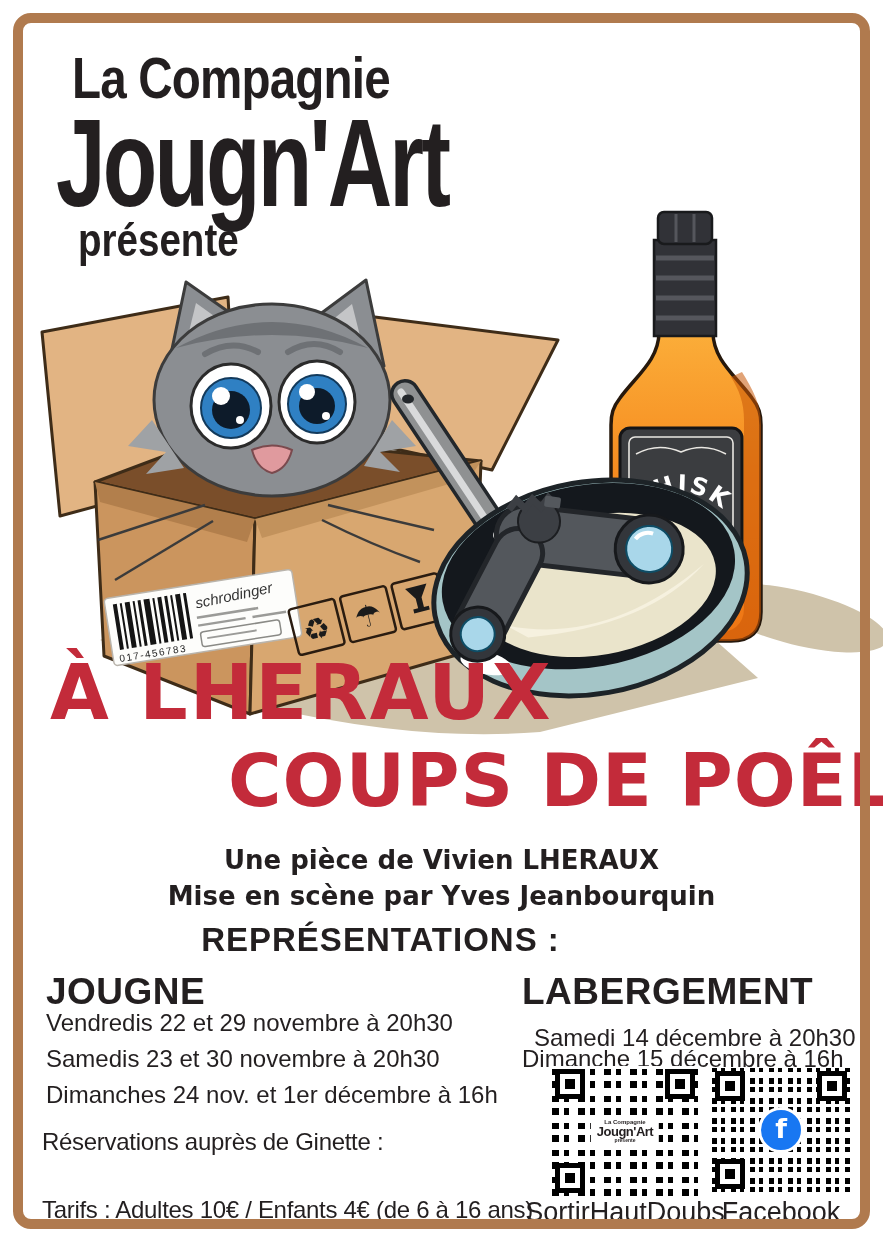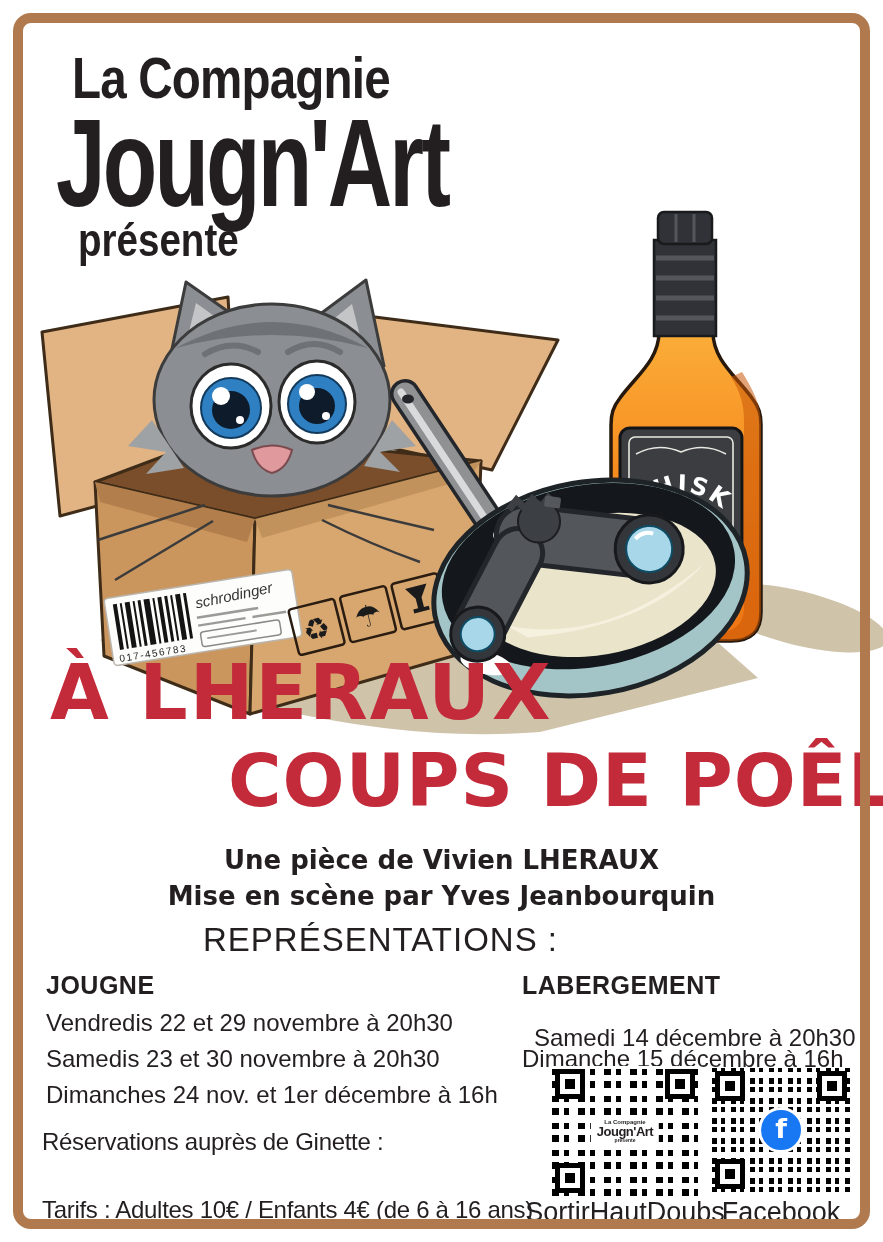--- a/index.html
+++ b/index.html
@@ -14,22 +14,22 @@
   #company2{left:56px;top:92px;font-size:124px;font-weight:900;letter-spacing:-4px;}
   #company2 .cond{transform:scaleX(.72);}
   #company3{left:78px;top:212px;font-size:47px;font-weight:900;}
   #company3 .cond{transform:scaleX(.82);}
   .red-title{color:#c32b3a;font-family:"DejaVu Sans",sans-serif;font-weight:800;z-index:5;}
   #title1{left:50px;top:648px;font-size:76px;letter-spacing:2px;}
   #title2{left:228px;top:738px;font-size:73px;letter-spacing:1px;}
   .credit{left:0;width:883px;text-align:center;font-family:"DejaVu Sans",sans-serif;
           font-weight:bold;font-size:26px;}
   #credit1{top:845px;} #credit2{top:881px;}
-  #repr{left:0;width:761px;top:921px;text-align:center;font-size:33px;font-weight:400;letter-spacing:1px;}
-  .city{font-size:25px;font-weight:800;letter-spacing:.5px;}
+  #repr{left:0;width:761px;top:921px;text-align:center;font-size:33px;font-weight:700;letter-spacing:1px;}
+  .city{font-size:37px;font-weight:800;letter-spacing:.5px;}
   #jougne-h{left:46px;top:971px;} #laberg-h{left:522px;top:971px;}
   .sched{font-size:24px;}
   #j1{left:46px;top:1009px;} #j2{left:46px;top:1045px;text-align:right;} #j3{left:46px;top:1081px;}
   #l1{left:522px;top:1024px;margin-left:12px;} #l2{left:522px;top:1045px;}
   .resa{font-size:24px;letter-spacing:-.3px;}
   #resa1{left:42px;top:1128px;} #resa2{left:42px;top:1164px;} #resa3{left:42px;top:1196px;}
   .qr{position:absolute;z-index:4;
       background-image:
         repeating-linear-gradient(90deg,#000 0 7px,#fff 7px 12px,#000 12px 17px,#fff 17px 26px),
         repeating-linear-gradient(0deg,#000 0 7px,#fff 7px 13px,#000 13px 19px,#fff 19px 27px);

